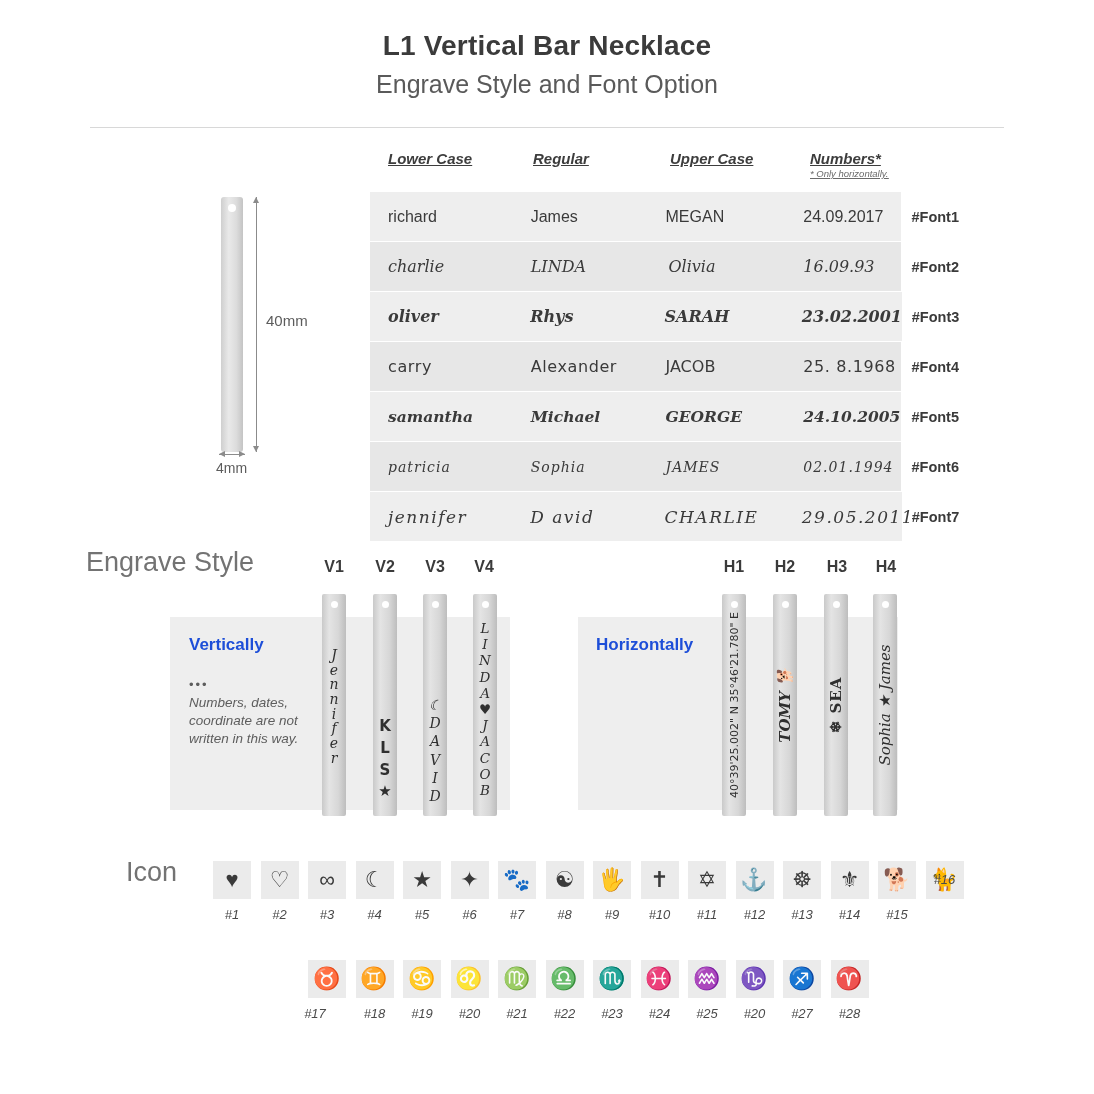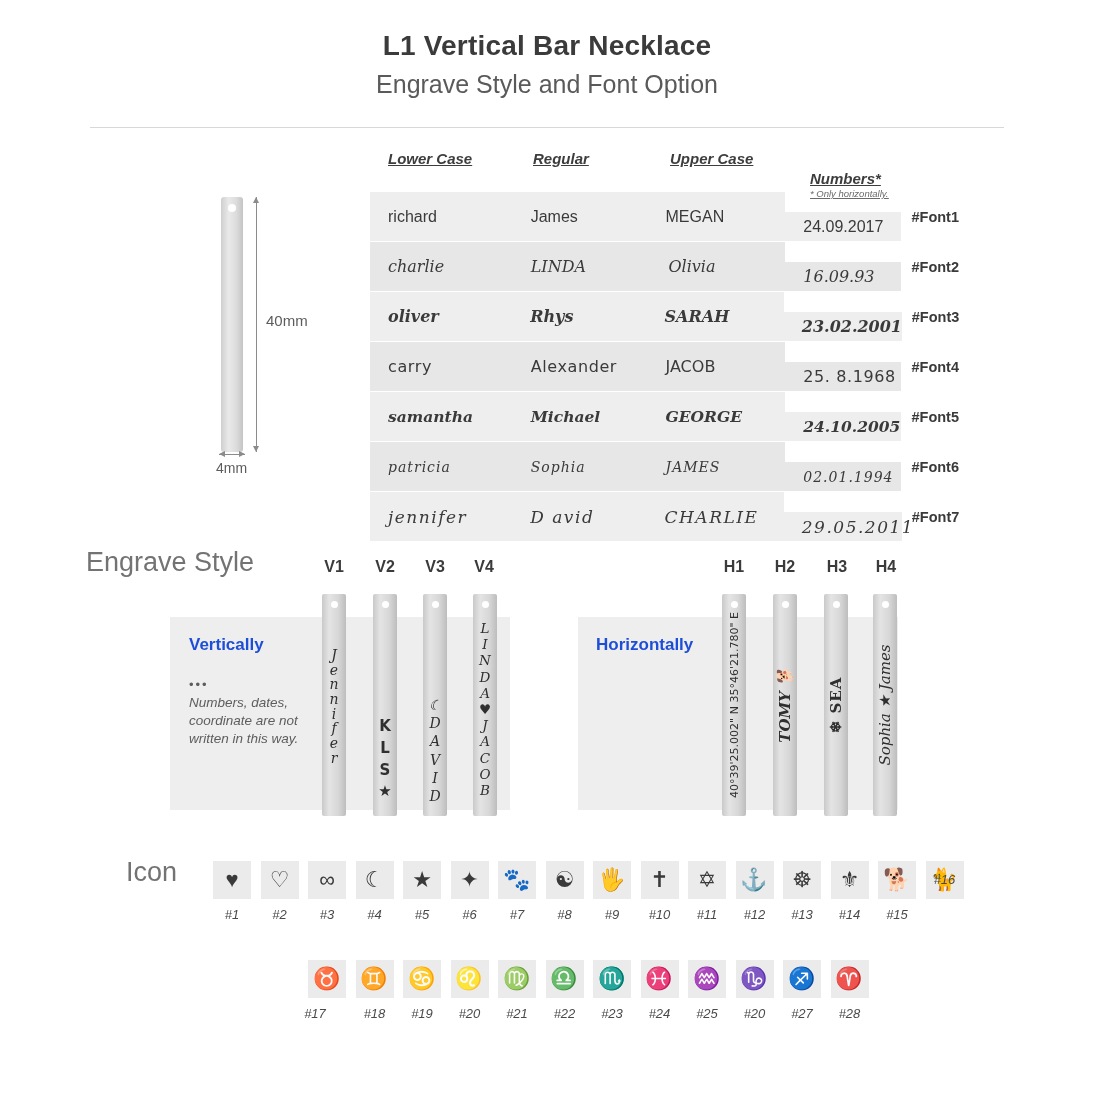--- a/index.html
+++ b/index.html
@@ -138,21 +138,21 @@
     font-weight: bold;
     font-style: italic;
     color: #3d3d3d;
     text-decoration: underline;
     padding-left: 18px;
     box-sizing: border-box;
   }
   .col1 { width: 145px; }
   .col2 { width: 137px; }
   .col3 { width: 140px; }
-  .col4 { width: 118px; margin-top: 20px; }
+  .col4 { width: 118px; }
   .col5 { width: 80px; text-align: right; }
   .numbers-note {
     font-size: 9.5px;
     font-weight: normal;
     font-style: italic;
     color: #6a6a6a;
     text-decoration: underline;
     margin-top: 1px;
   }
   .ftrow {

